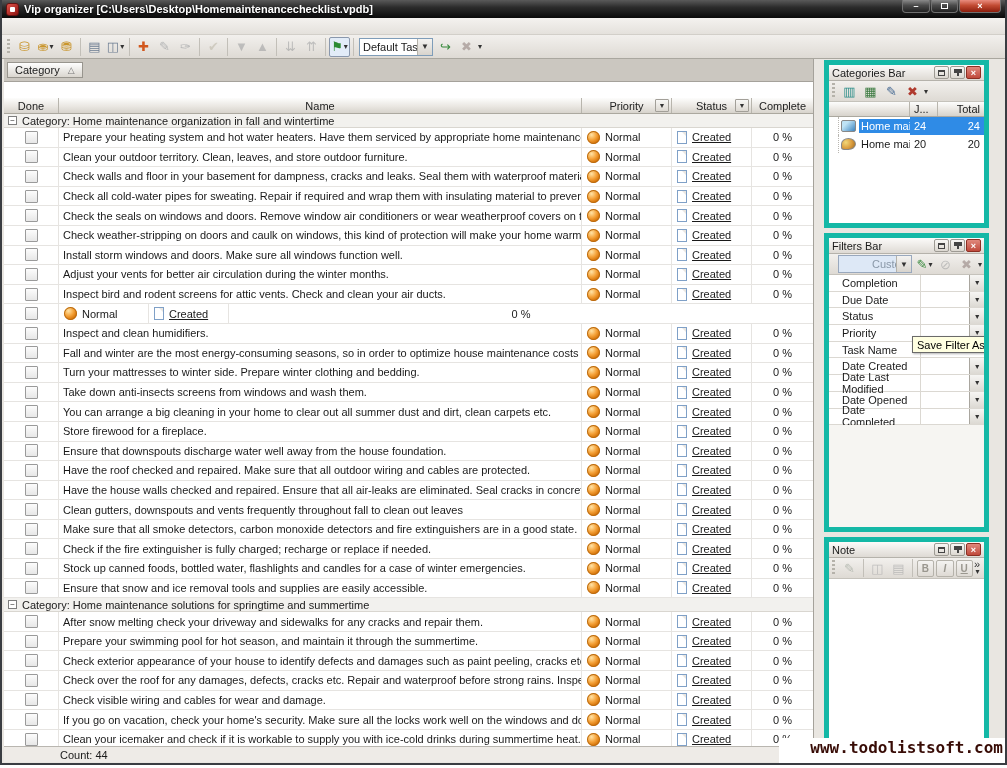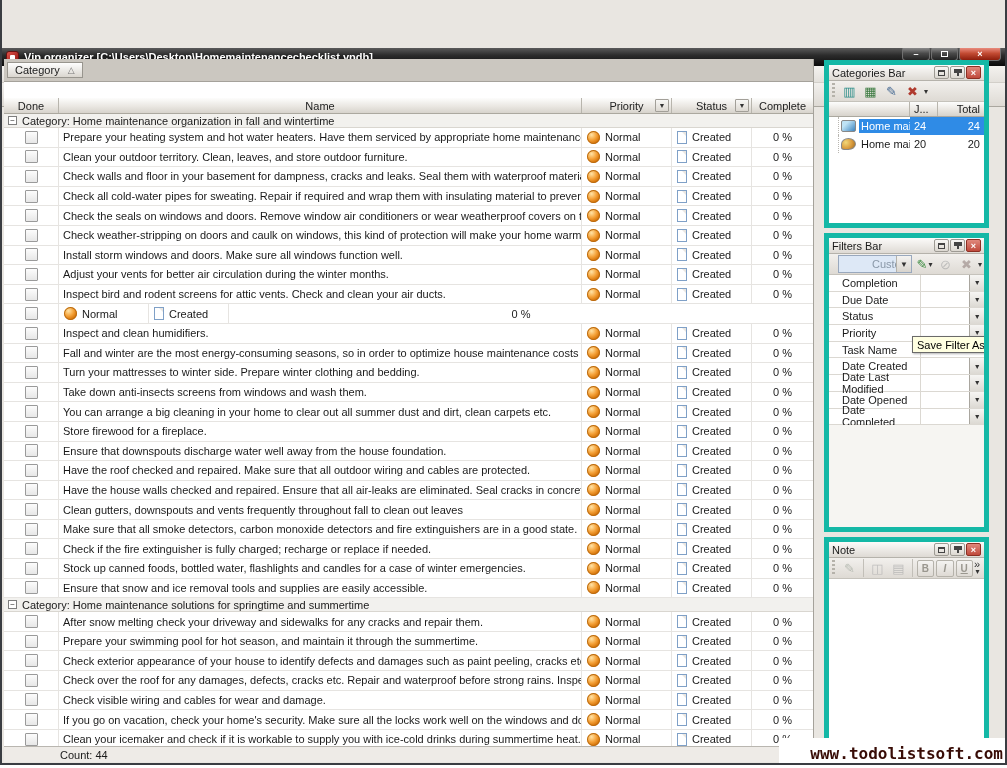--- a/index.html
+++ b/index.html
@@ -2,21 +2,21 @@
 <html><head>
 <meta charset="utf-8">
 <style>
   * { margin:0; padding:0; box-sizing:border-box; }
   body { width:1007px; height:768px; position:relative; background:#fff;
          font-family:"Liberation Sans", sans-serif; font-size:11px; color:#1a1a1a; overflow:hidden; }
   #window { position:absolute; inset:0 0 3px 0; border:2px solid #3a3d42; border-top:none; background:#e9e6e1; }
 
   
   .titlebar { height:18px; background:linear-gradient(#5a5a5a,#2c2c2c 40%,#0a0a0a); display:flex; align-items:center;
-              padding:0 4px; color:#fff; position:relative;margin-top:48px; }
+              padding:0 4px; color:#fff; position:relative; }
   .app-icon { width:13px; height:13px; border-radius:3px; margin-right:5px;
               background:linear-gradient(135deg,#e0524a,#8c1410); border:1px solid #611; position:relative; }
   .app-icon::after{content:"";position:absolute;left:3px;top:3px;width:5px;height:5px;background:#fff;border-radius:1px;}
   .title-text { font-size:11px; font-weight:bold; text-shadow:0 1px 2px #000; white-space:nowrap; }
   .winbtns { position:absolute; right:4px; top:0; display:flex; gap:1px; }
   .wbtn { height:13px; border:1px solid #707070; border-top:none; border-radius:0 0 4px 4px;
           background:linear-gradient(#8a8a8a,#4a4a4a 45%,#222); color:#fff; display:flex; align-items:center;
           justify-content:center; font-size:9px; font-weight:bold; }
   .wbtn.min{width:28px;} .wbtn.max{width:27px;} .wbtn.close{width:42px;background:linear-gradient(#e98c7e,#c24b33 45%,#8c1d0c);}
   .maxglyph{width:7px;height:6px;border:1px solid #fff;display:inline-block;}
@@ -54,21 +54,21 @@
              background:linear-gradient(#f8f7f5,#dcd8d1); display:flex; align-items:center; justify-content:center;
              font-size:7px; color:#333; border-radius:1px; }
   .viewport { position:relative; height:648px; overflow:hidden; background:#fff; }
   .grouprow { height:14px; background:#f2f1ee; border-bottom:1px solid #d9d6d0; display:flex; align-items:center; gap:5px;
               padding-left:4px; }
   .expbox { width:9px; height:9px; border:1px solid #7e7e7e; background:#fff; font-size:8px; line-height:7px; text-align:center;
             color:#333; flex:none; }
   .taskrow { height:19.6px; display:flex; border-bottom:1px solid #e6e4e1; background:#fff; }
   .tcell { border-right:1px solid #e6e4e1; display:flex; align-items:center; overflow:hidden; }
   .t-done{width:55px; justify-content:center;} .t-name{width:523px; padding:0 4px;} .t-pri{width:90px; padding-left:5px; gap:5px;}
-  .t-status{width:80px; padding-left:5px; gap:5px;} .t-comp{flex:1; border-right:none; justify-content:center;}
+  .t-status{width:80px; padding-left:5px; gap:5px;text-decoration:underline;} .t-comp{flex:1; border-right:none; justify-content:center;}
   .t-name span{ white-space:nowrap; }
   .checkbox { width:13px; height:13px; border:1px solid #9a9a9a; background:linear-gradient(#fcfcfc,#e7e7e7); border-radius:1px; }
   .pridot { width:13px; height:13px; border-radius:50%; flex:none;
             background:radial-gradient(circle at 35% 30%, #ffe3a6, #f5a33b 40%, #d06c00 75%, #9c4a00); box-shadow:inset 0 0 0 1px #b96a10; }
   .pageicon { width:10px; height:13px; background:#fff; border:1px solid #7fa0c7; position:relative; flex:none; }
   .pageicon::after { content:""; position:absolute; top:0; right:0; border-style:solid; border-width:0 4px 4px 0;
                      border-color:#cfe0f2 #e9e6e1 transparent transparent; }
   .statusbar { position:absolute; left:2px; top:746px; width:810px; height:16px; background:#eeebe7;
                border-top:1px solid #b9b6b0; display:flex; align-items:center; padding-left:56px; }
 
@@ -117,21 +117,21 @@
 
   
   .fmtbtn { width:18px; height:17px; border:1px solid #b5b2aa; border-radius:2px; margin:0 1px;
             background:linear-gradient(#f4f3f1,#dedad4); color:#9a978f; display:flex; align-items:center; justify-content:center;
             font-weight:bold; font-size:10px; }
   .fmtbtn.i{ font-style:italic; } .fmtbtn.u{ text-decoration:underline; }
   .overflow { margin-left:auto; display:flex; flex-direction:column; align-items:center; line-height:7px; color:#333; padding-right:2px; }
 
   .watermark { position:absolute; right:0; bottom:0; width:226px; height:25px; background:#fff; z-index:50;
                font-family:"DejaVu Sans Mono", monospace; font-weight:bold; font-size:16px; color:#380c06;
-               display:flex; align-items:flex-end; justify-content:flex-end; padding-right:2px; }
+               display:flex; align-items:flex-start; justify-content:flex-end; padding-right:2px; }
 </style>
 </head>
 <body>
 
 <div id="window">
 
   <div class="titlebar">
     <span class="app-icon"></span>
     <span class="title-text">Vip organizer [C:\Users\Desktop\Homemaintenancechecklist.vpdb]</span>
     <span class="winbtns">

